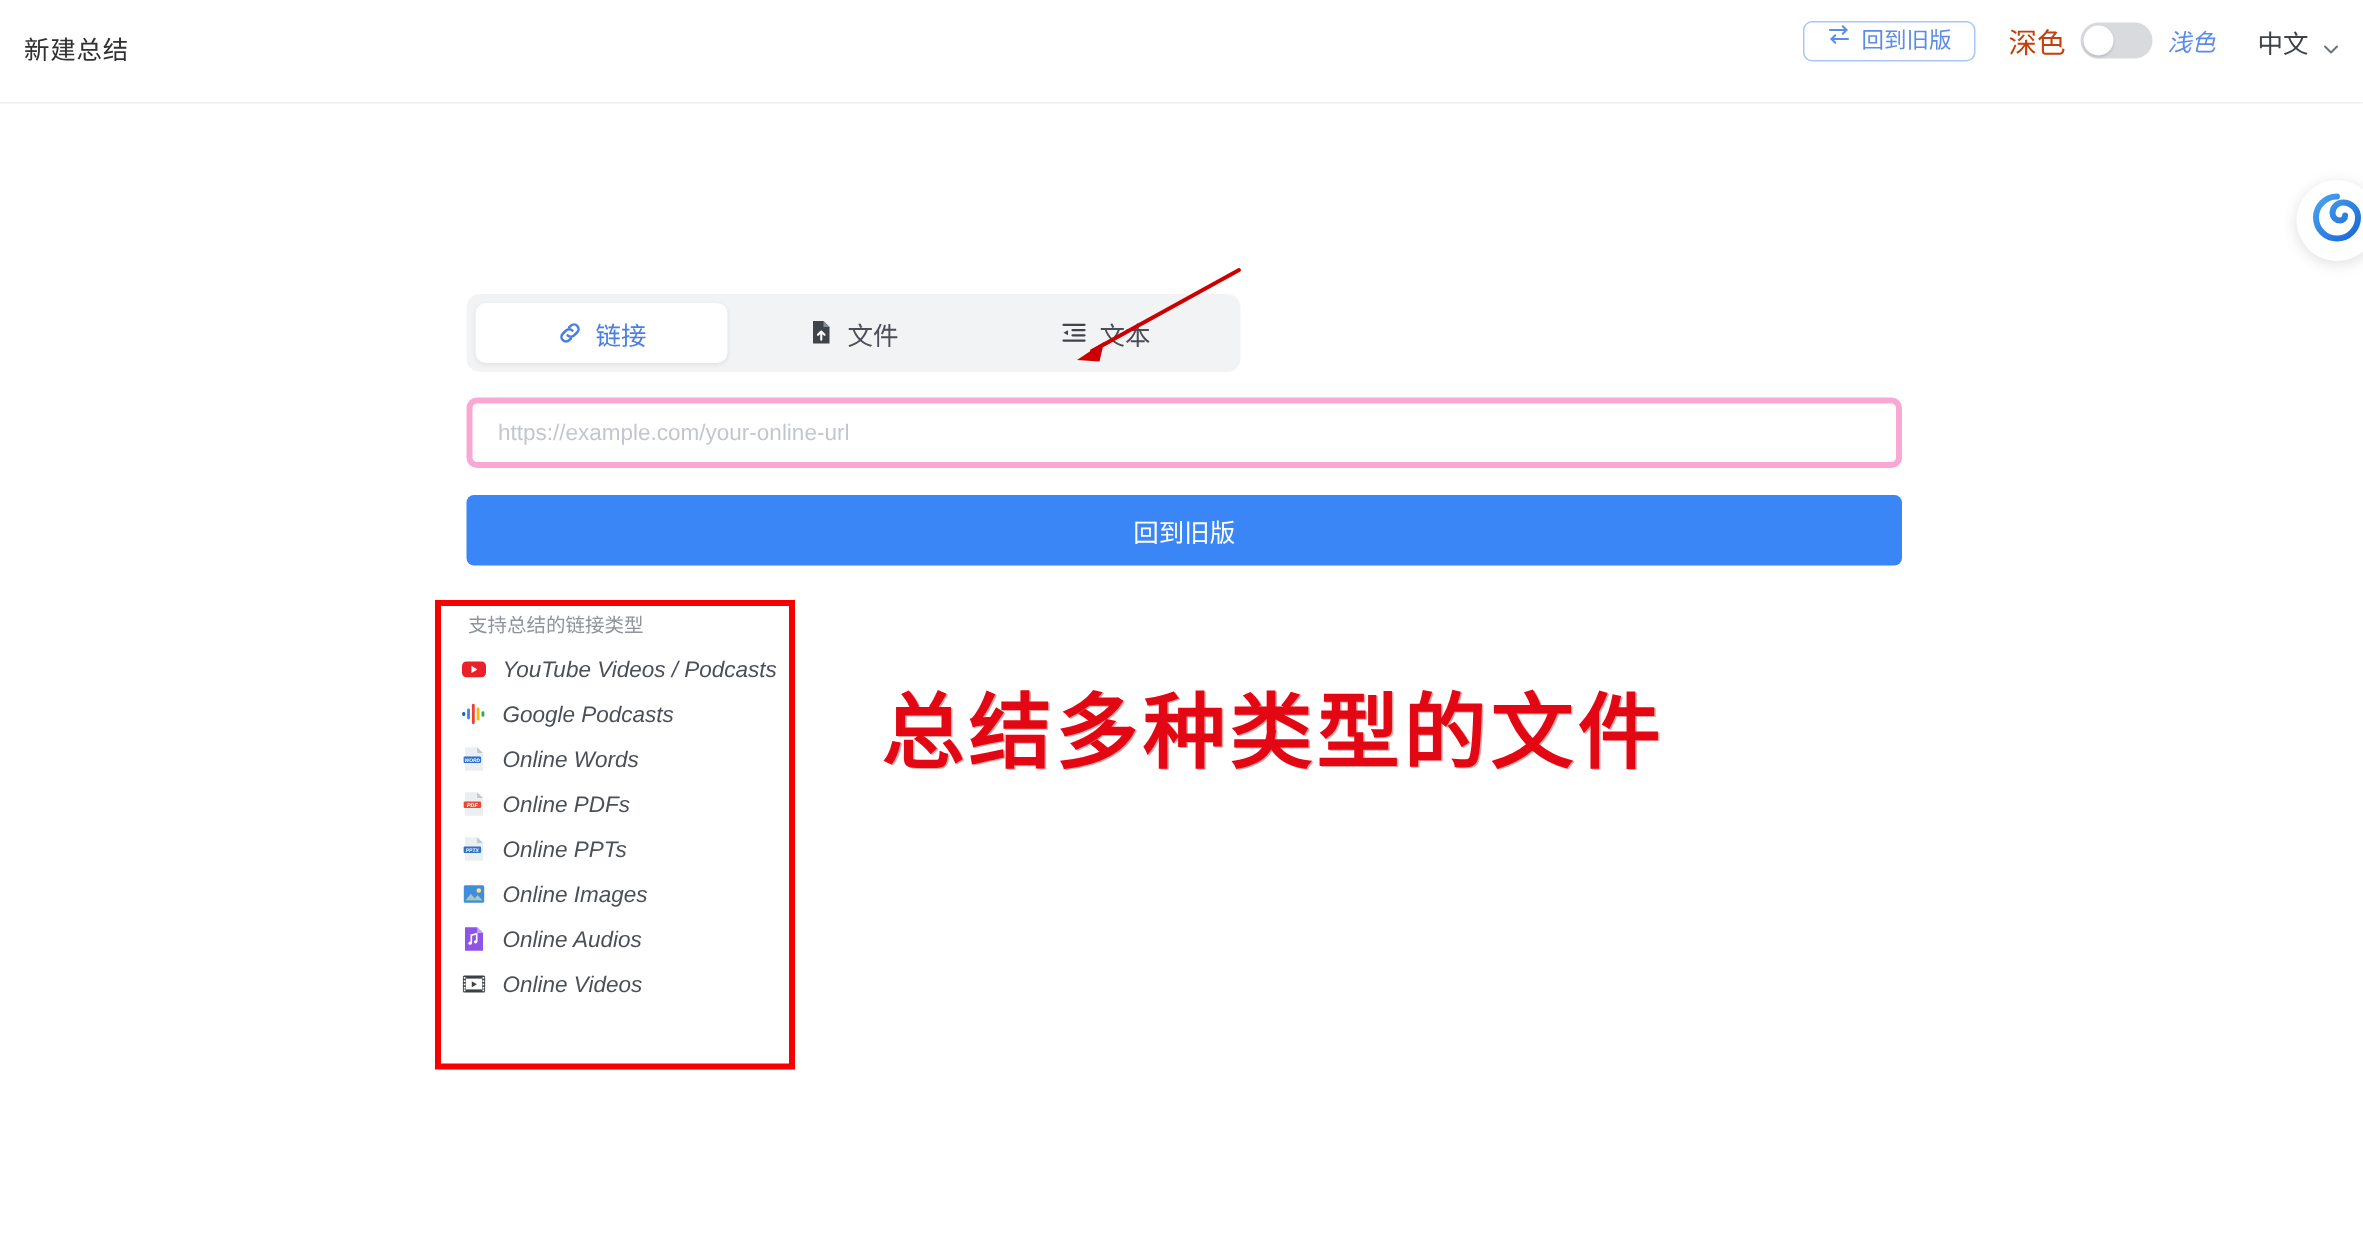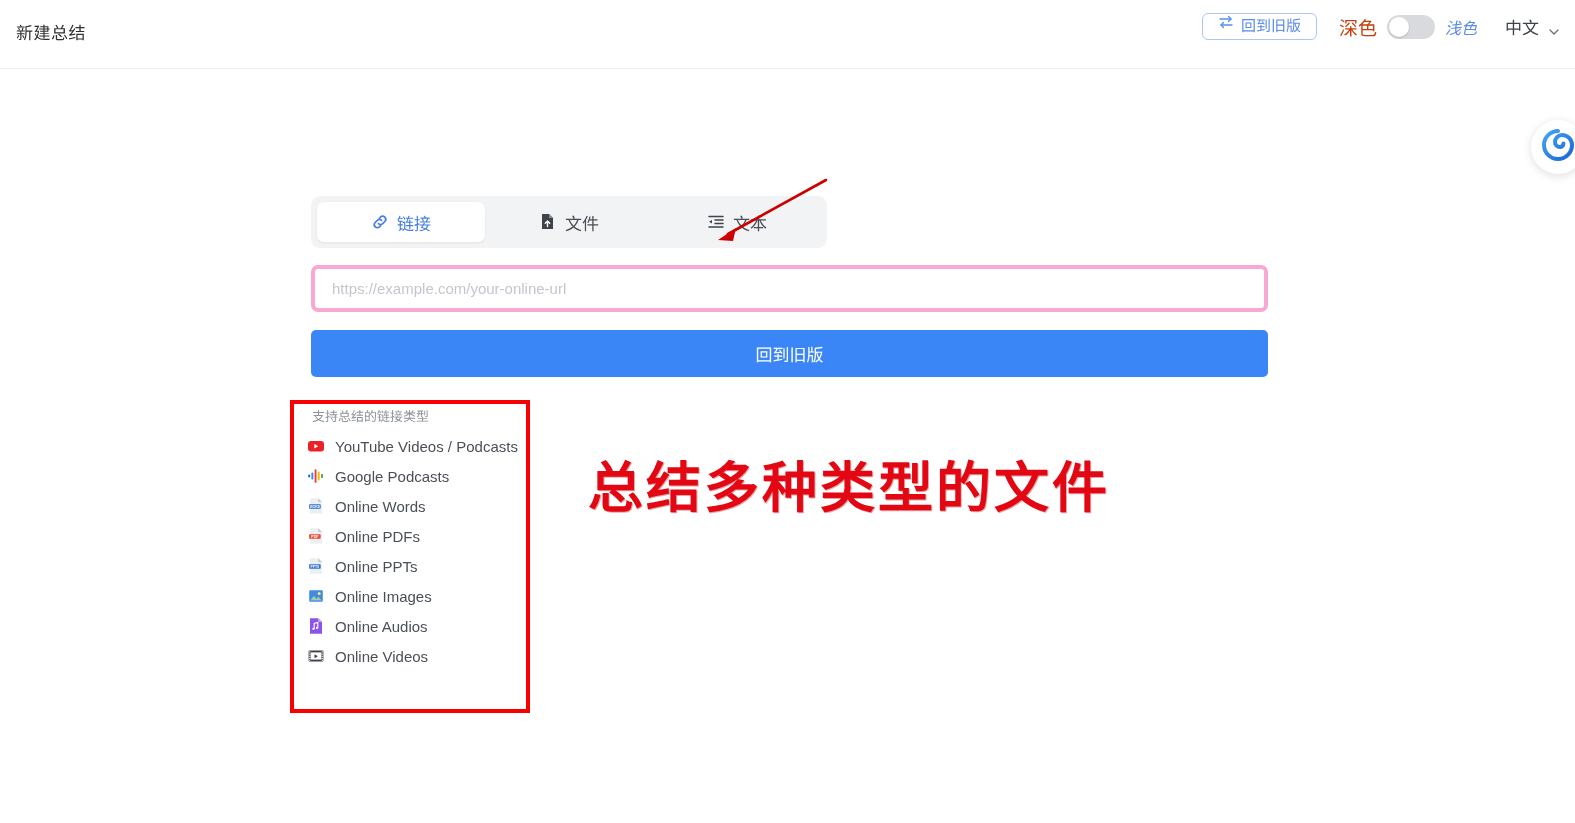--- a/index.html
+++ b/index.html
@@ -110,21 +110,21 @@
   
   .types-card {
     position: absolute; left: 294px; top: 404px;
     width: 232px; height: 305px;
     background: #ffffff;
   }
   .types-title {
     font-size: 13px; color: #8f949b;
     padding: 4px 0 5px 18px; line-height: 18px;
   }
-  .type-list { list-style: none; margin: 0; padding: 0 0 0 13px; }
+  .type-list { list-style: none; margin: 0; padding: 0 0 0 13px; font-style: italic; }
   .type-item {
     display: flex; align-items: center; gap: 10px;
     height: 30px; white-space: nowrap;
   }
   .type-icon {
     width: 18px; height: 18px; flex: none;
     display: inline-flex; align-items: center; justify-content: center;
   }
   .type-label { font-size: 15px; color: #4b5057; }
 

